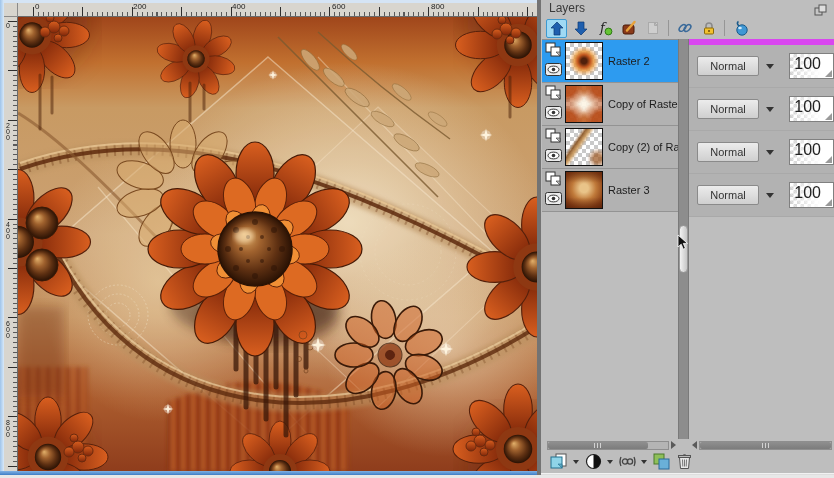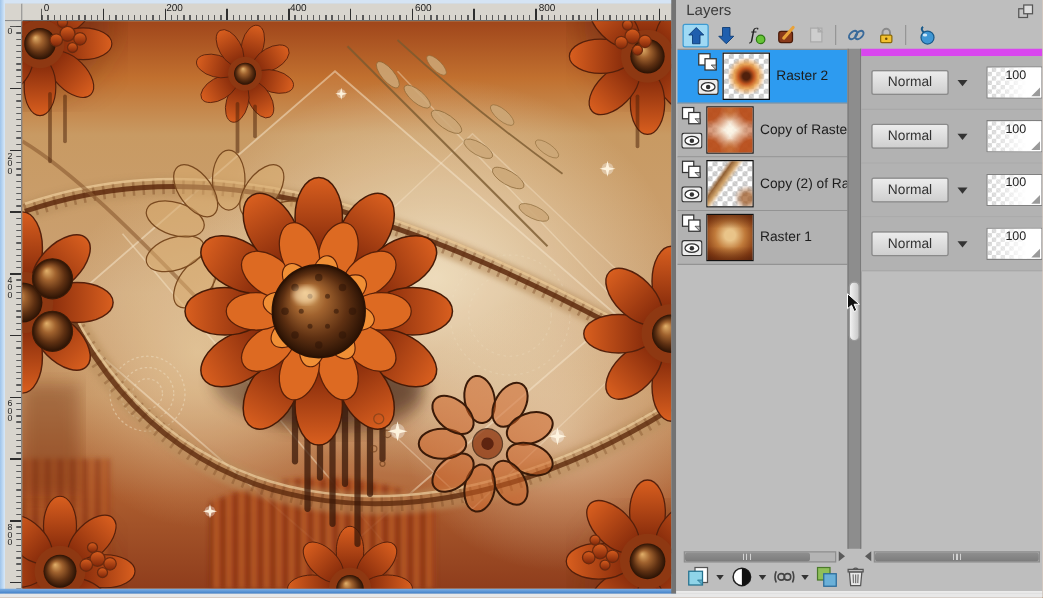--- a/index.html
+++ b/index.html
@@ -41,21 +41,21 @@
   .pal-title{position:absolute;left:8px;top:1px;font-size:12px;color:#3a3a3a;}
   .pal-float{position:absolute;right:6px;top:2px;width:14px;height:12px;}
   .pal-toolbar{position:absolute;left:5px;top:17px;height:22px;display:flex;gap:3px;align-items:center;}
   .tbtn{width:21px;height:19px;display:flex;align-items:center;justify-content:center;border-radius:2px;}
   .tbtn.hl{background:#9fd9f4;border:1px solid #3d9ad1;}
   .tsep{width:1px;height:16px;background:#969696;margin:0 2px;}
 
   .rows{position:absolute;left:1px;top:39px;width:136px;border-top:1px solid #8f8f8f;}
   .row{height:43px;border-bottom:1px solid #939393;background:#b2b2b2;
        display:flex;align-items:center;overflow:hidden;}
-  .row.sel{background:#2d9bf0;padding-left:13px;}
+  .row.sel{background:#2d9bf0;}
   .typecol{width:23px;height:38px;display:flex;flex-direction:column;
            justify-content:space-between;padding-left:3px;flex:0 0 auto;}
   .thumb{width:38px;height:38px;border:1px solid #111;position:relative;flex:0 0 auto;
     background-color:#fff;
     background-image:linear-gradient(45deg,#c9c9c9 25%,transparent 25%,transparent 75%,#c9c9c9 75%),
                      linear-gradient(45deg,#c9c9c9 25%,transparent 25%,transparent 75%,#c9c9c9 75%);
     background-size:8px 8px;background-position:0 0,4px 4px;}
   .thumb .ov{position:absolute;inset:0;}
   .t0 .ov{background:radial-gradient(circle at 50% 50%,#50200c 0 11%,#c2571f 25%,rgba(232,152,62,.85) 38%,transparent 60%);}
   .t1 .ov{background:
@@ -86,21 +86,21 @@
     background:linear-gradient(#ececec,#cfcfcf);font-size:11px;color:#333;
     display:flex;align-items:center;justify-content:center;}
   .darr{width:15px;height:20px;display:flex;align-items:center;justify-content:center;margin-left:3px;}
   .darr i{width:0;height:0;border-left:4px solid transparent;border-right:4px solid transparent;
     border-top:5px solid #333;}
   .opa{width:45px;height:26px;margin-left:12px;border:1px solid #808080;background:#fff;position:relative;
     background-image:linear-gradient(45deg,#d2d2d2 25%,transparent 25%,transparent 75%,#d2d2d2 75%),
                      linear-gradient(45deg,#d2d2d2 25%,transparent 25%,transparent 75%,#d2d2d2 75%);
     background-size:7px 7px;background-position:0 0,3.5px 3.5px;}
   .opa .fade{position:absolute;inset:0;background:linear-gradient(90deg,rgba(255,255,255,0),#fff 72%);}
-  .opa .val{position:absolute;top:1px;right:12px;font-size:10px;color:#222;}
+  .opa .val{position:absolute;top:1px;right:12px;font-size:16px;color:#222;}
   .opa .hdl{position:absolute;right:1px;bottom:1px;width:0;height:0;
     border-left:7px solid transparent;border-bottom:7px solid #9a9a9a;}
 
   .hscroll{position:absolute;top:440px;height:10px;display:flex;align-items:center;gap:2px;}
   .hs-left{left:6px;width:129px;}
   .hs-right{left:151px;width:139px;}
   .htrack{height:9px;background:#b4b4b4;border:1px solid #8e8e8e;flex:1;display:flex;}
   .hthumb{height:7px;background:linear-gradient(#8f8f8f,#7c7c7c);border-radius:2px;position:relative;}
   .grip{position:absolute;left:50%;top:1px;width:9px;height:5px;margin-left:-4px;
     background:repeating-linear-gradient(90deg,#d2d2d2 0 1px,transparent 1px 3px);}
@@ -544,21 +544,21 @@
               </svg></span>
           <span><svg width="17" height="13">
                 <rect x=".5" y=".5" width="16" height="12" rx="2" fill="#ececec" stroke="#333"></rect>
                 <ellipse cx="8.5" cy="6.5" rx="5.5" ry="3.4" fill="#fff" stroke="#333"></ellipse>
                 <circle cx="8.5" cy="6.5" r="1.8" fill="#333"></circle>
               </svg></span>
         </div>
         <div class="thumb t3">
             <div class="ov"></div>
           </div>
-        <span class="lname">Raster 1</span>
+        <span class="lname">Raster 3</span>
       </div>
     </div>
 
     <div class="vscroll">
       <div class="vthumb"></div>
     </div>
     <div class="cursor">
       <svg width="12" height="17">
           <path d="M1,1 L1,13 L4.2,10.2 L6.3,15.2 L8.4,14.2 L6.3,9.4 L10.5,9.4 Z" fill="#111" stroke="#fff" stroke-width=".8"></path>
         </svg>

